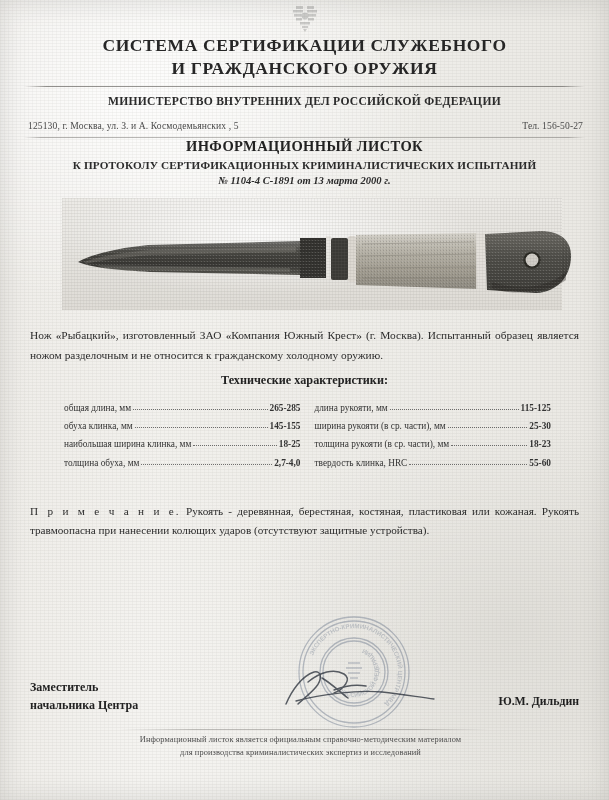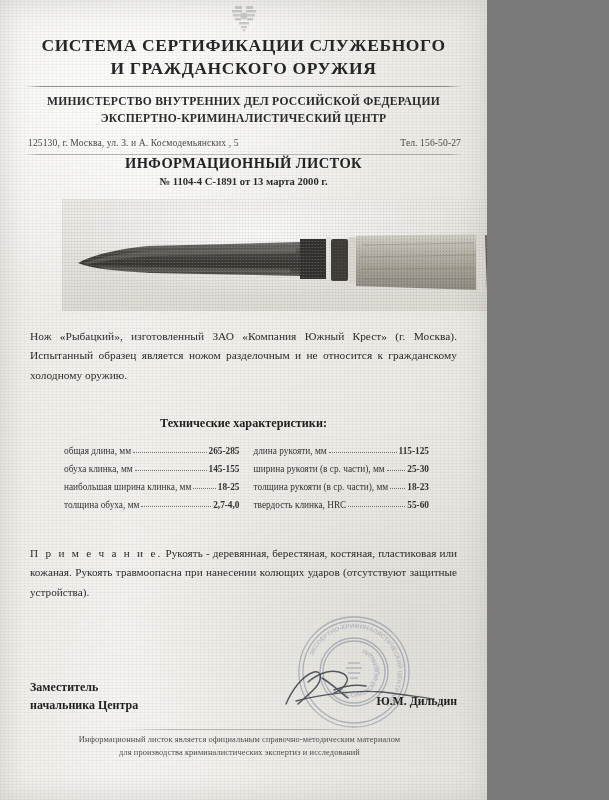--- a/index.html
+++ b/index.html
@@ -3,21 +3,21 @@
 <meta charset="utf-8">
 <title>Информационный листок</title>
 <style>
   html, body {
     margin: 0;
     padding: 0;
     background: #7a7a7a;
   }
   .page {
     position: relative;
-    width: 487px;
+    width: 609px;
     height: 800px;
     overflow: hidden;
     background: #f3f2ef;
     font-family: "Liberation Serif", "DejaVu Serif", serif;
     color: #2a2a2a;
   }
   
   .paper-grain {
     position: absolute;
     inset: 0;
@@ -113,20 +113,21 @@
     letter-spacing: .15px;
     margin-top: 4px;
     color: #2b2b2b;
   }
   .doc-num {
     text-align: center;
     font-weight: bold;
     font-size: 10.6px;
     margin-top: 4px;
     color: #2b2b2b;
+    font-style: italic;
   }
 
   
   .photo-wrap {
     position: relative;
     height: 112px;
     margin-top: 12px;
   }
   .photo-bg {
     position: absolute;
@@ -151,21 +152,21 @@
     font-size: 11.4px;
     line-height: 1.72;
     text-align: justify;
     margin: 16px 30px 0 30px;
     color: #2c2c2c;
   }
   .section-title {
     text-align: center;
     font-weight: bold;
     font-size: 12.2px;
-    margin-top: 30px;
+    margin-top: 8px;
     color: #222;
   }
 
   
   .specs {
     display: flex;
     gap: 14px;
     margin: 11px 58px 0 64px;
     font-size: 9.3px;
     color: #333;
@@ -284,31 +285,31 @@
   <div class="content">
 
     <div>
       <div class="hdr-title">
         <div>СИСТЕМА СЕРТИФИКАЦИИ СЛУЖЕБНОГО</div>
         <div>И ГРАЖДАНСКОГО ОРУЖИЯ</div>
       </div>
       <div class="rule"></div>
       <div class="hdr-ministry">
         <div>МИНИСТЕРСТВО ВНУТРЕННИХ ДЕЛ РОССИЙСКОЙ ФЕДЕРАЦИИ</div>
-        <div>ЭКСПЕРТНО-КРИМИНАЛИСТИЧЕСКИЙ ЦЕНТР</div>
       </div>
       <div class="addr-row">
         <span>125130, г. Москва, ул. З. и А. Космодемьянских , 5</span>
         <span>Тел. 156-50-27</span>
       </div>
       <div class="rule thin"></div>
     </div>
 
     <div>
       <div class="doc-title">ИНФОРМАЦИОННЫЙ ЛИСТОК</div>
+      <div class="doc-sub">К ПРОТОКОЛУ СЕРТИФИКАЦИОННЫХ КРИМИНАЛИСТИЧЕСКИХ ИСПЫТАНИЙ</div>
       <div class="doc-num">№ 1104-4 С-1891 от 13 марта 2000 г.</div>
     </div>
 
     <div class="photo-wrap">
       <div class="photo-bg"></div>
       <svg width="609" height="112" viewBox="0 0 609 112" style="position:absolute;left:0;top:0;">
         <defs>
           <linearGradient id="bladeGrad" x1="0" y1="0" x2="0" y2="1">
             <stop offset="0%" stop-color="#6f6e6b"></stop>
             <stop offset="35%" stop-color="#45443f"></stop>

